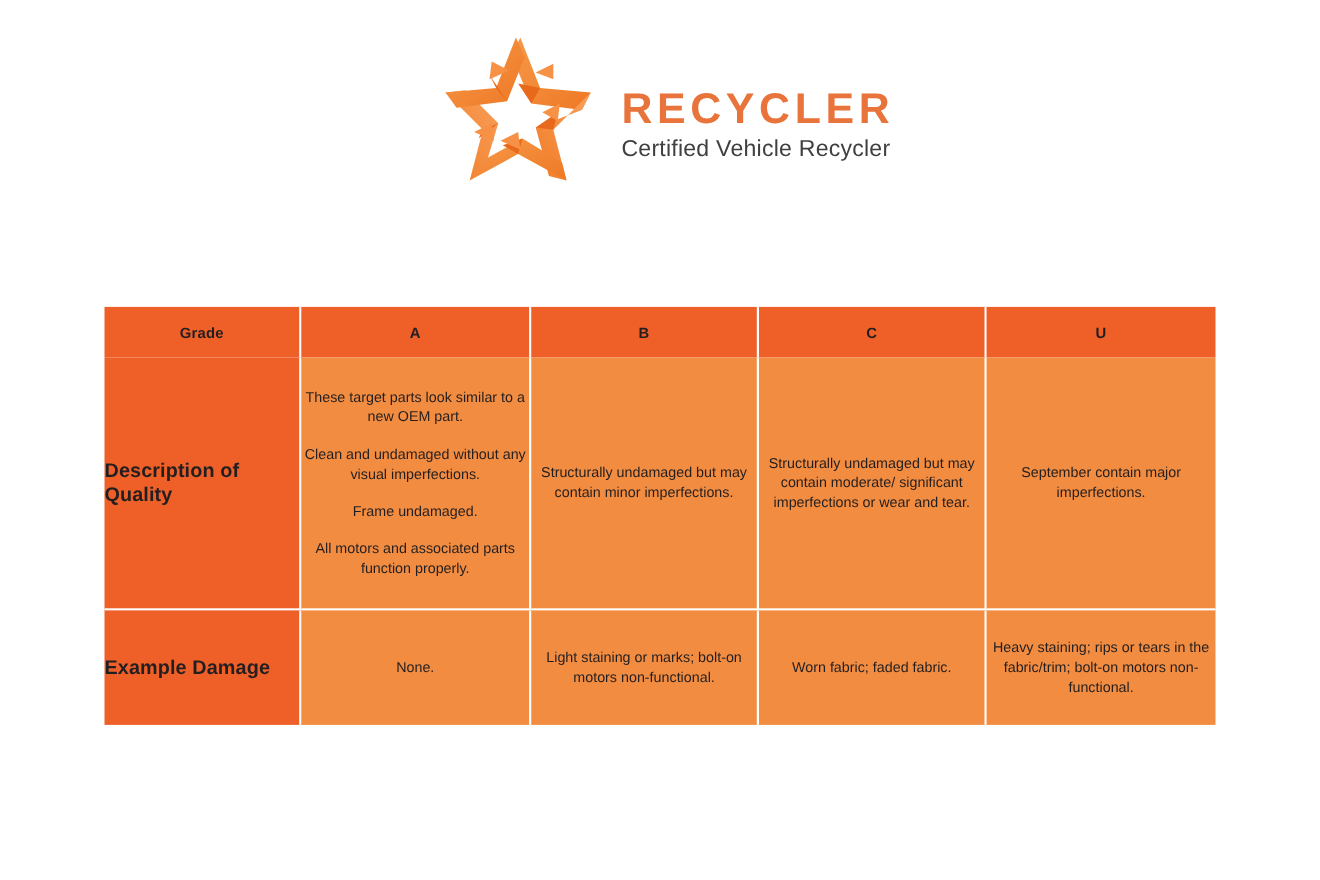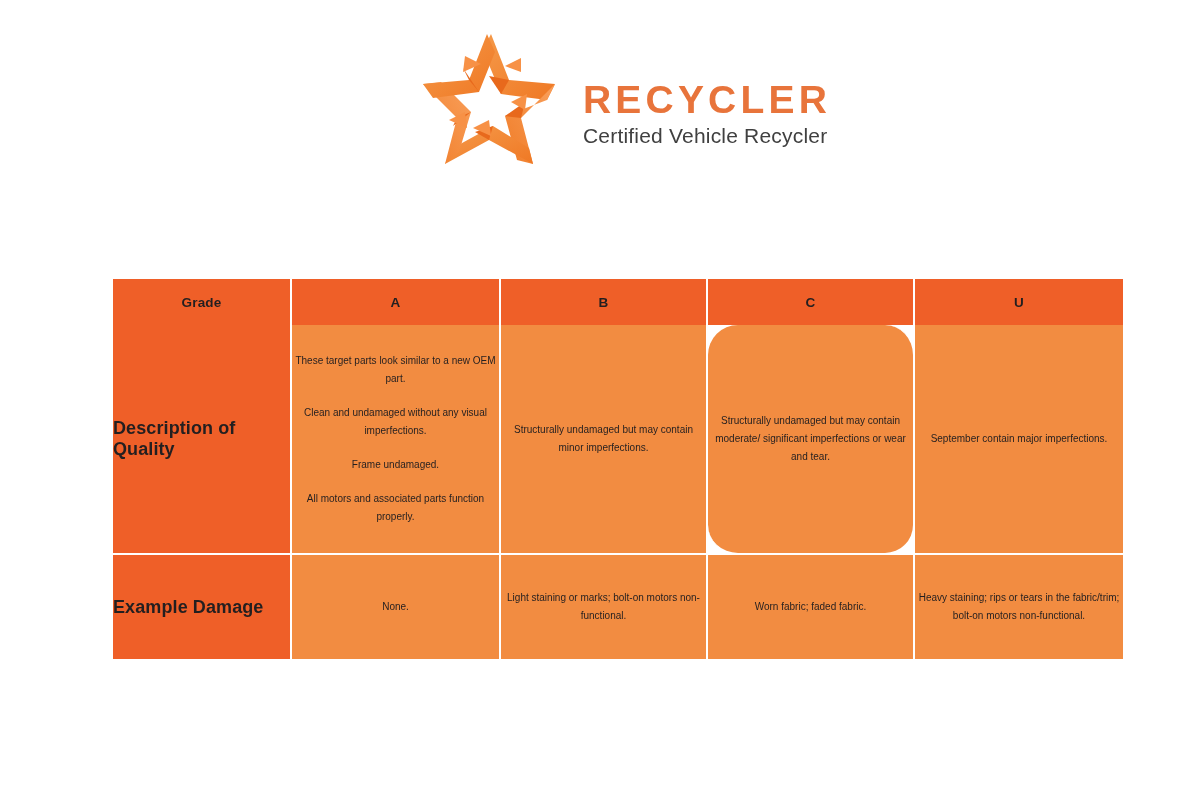--- a/index.html
+++ b/index.html
@@ -11,21 +11,20 @@
     height: 800px;
     background: #ffffff;
     font-family: "Liberation Sans", sans-serif;
     color: #231f20;
     overflow: hidden;
   }
   .page {
     position: relative;
     width: 1136px;
     height: 800px;
-    margin-left: 18px;
   }
 
   
   .logo-block {
     position: absolute;
     left: 0;
     top: 28px;
     width: 1200px;
     display: flex;
     justify-content: center;
@@ -120,32 +119,32 @@
     background: #ef5f28;
     text-align: left;
     font-size: 18px;
     font-weight: bold;
     color: #231f20;
     letter-spacing: 0.1px;
   }
   .body-cell {
     background: #f28c41;
     text-align: center;
-    font-size: 10px;
+    font-size: 13px;
     line-height: 18px;
     color: #231f20;
     padding: 8px 10px;
   }
   .row-desc .body-cell { height: 228px; }
   .row-example .body-cell { height: 104px; }
 
   .cell-para { margin: 0; }
   .cell-para + .cell-para { margin-top: 16px; }
 
-  .align-top-ish { vertical-align: middle; border-radius: 30px; }
+  .align-top-ish { vertical-align: middle; }
 </style>
 </head>
 <body>
 
 <div class="page">
 
   <div class="logo-block">
     <div class="logo-inner">
       <svg class="logo-mark" viewBox="0 0 168 144" aria-hidden="true">
         <defs>

